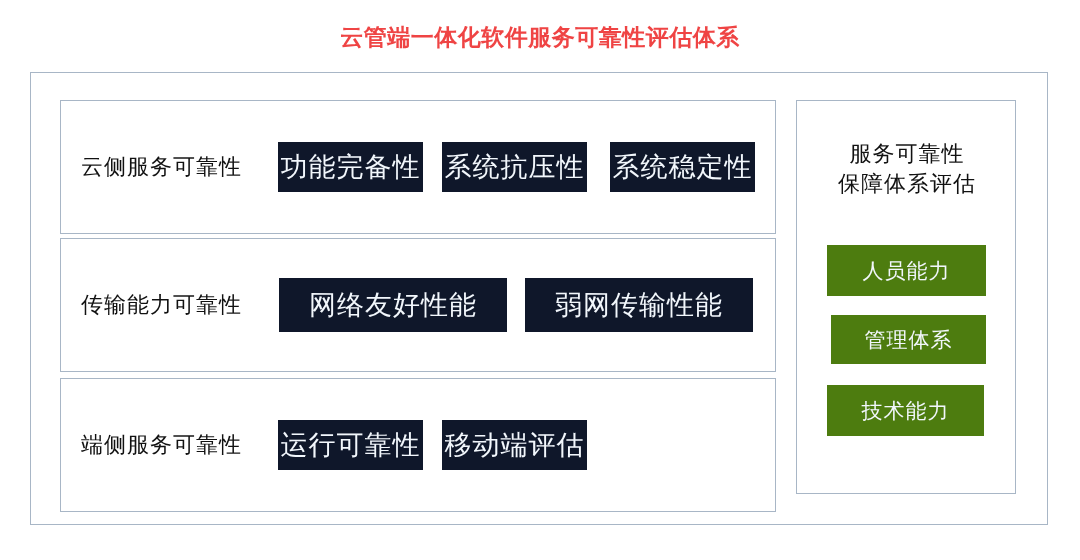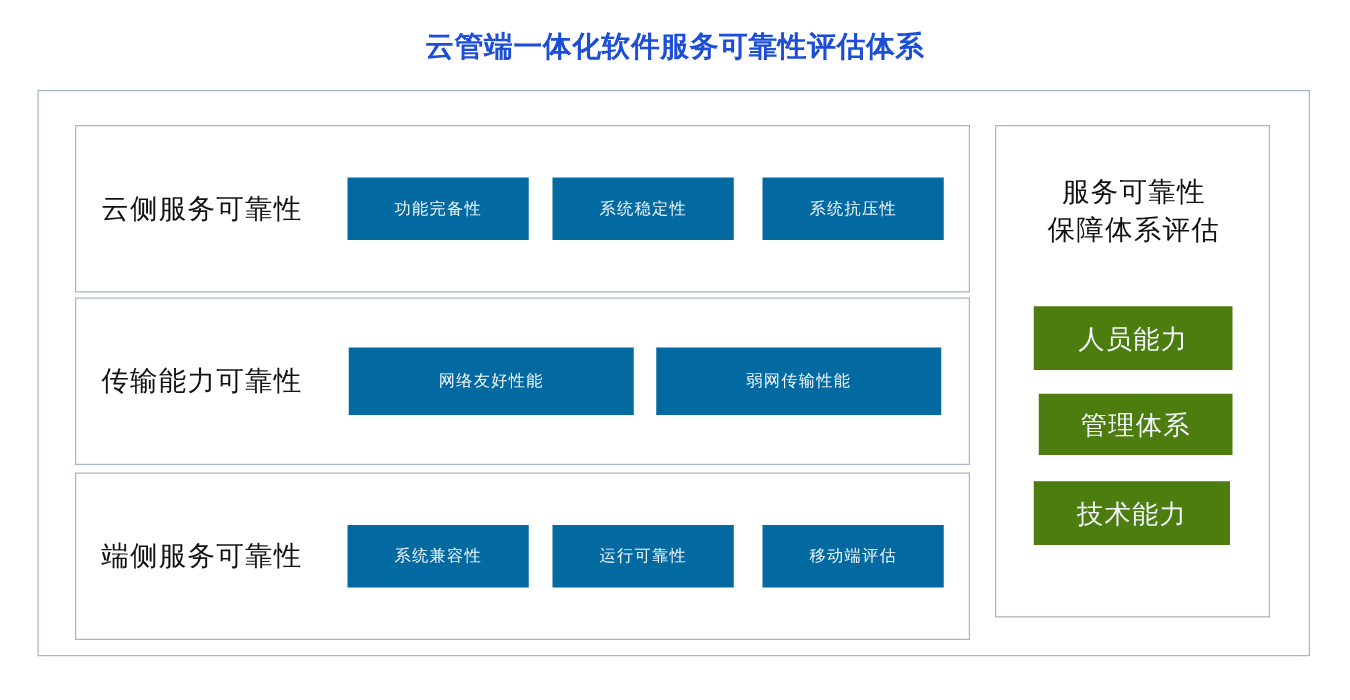--- a/index.html
+++ b/index.html
@@ -19,21 +19,21 @@
   
   .page-title {
     position: absolute;
     left: 0;
     top: 24px;
     width: 1080px;
     text-align: center;
     font-size: 23px;
     font-weight: bold;
     letter-spacing: 0.5px;
-    color: #1d4ed8;
+    color: #ef4444;
     line-height: 1.2;
   }
 
   
   .outer-frame {
     position: absolute;
     left: 30px;
     top: 72px;
     width: 1018px;
     height: 453px;
@@ -78,23 +78,23 @@
   .chip-strip {
     position: absolute;
     left: 216px;
     top: 50%;
     transform: translateY(-50%);
     display: flex;
     align-items: center;
   }
 
   .chip {
-    background: #0369a1;
+    background: #0f172a;
     color: #f2f7fc;
-    font-size: 13px;
+    font-size: 27px;
     letter-spacing: 1px;
     display: flex;
     align-items: center;
     justify-content: center;
     height: 50px;
     box-sizing: border-box;
     white-space: nowrap;
   }
 
   
@@ -165,37 +165,36 @@
 <div class="page-title">云管端一体化软件服务可靠性评估体系</div>
 
 <div class="outer-frame"></div>
 
 <div class="left-column">
 
   <div class="cat-row row-0">
     <div class="cat-label">云侧服务可靠性</div>
     <div class="chip-strip">
       <div class="chip narrow">功能完备性</div>
+      <div class="chip narrow">系统抗压性</div>
       <div class="chip narrow">系统稳定性</div>
-      <div class="chip narrow">系统抗压性</div>
     </div>
   </div>
 
   <div class="cat-row row-1">
     <div class="cat-label">传输能力可靠性</div>
     <div class="chip-strip">
       <div class="chip wide">网络友好性能</div>
       <div class="chip wide">弱网传输性能</div>
     </div>
   </div>
 
   <div class="cat-row row-2">
     <div class="cat-label">端侧服务可靠性</div>
     <div class="chip-strip">
-      <div class="chip narrow">系统兼容性</div>
       <div class="chip narrow">运行可靠性</div>
       <div class="chip narrow">移动端评估</div>
     </div>
   </div>
 
 </div>
 
 <div class="right-panel">
   <div class="panel-heading">
     <div>服务可靠性</div>

